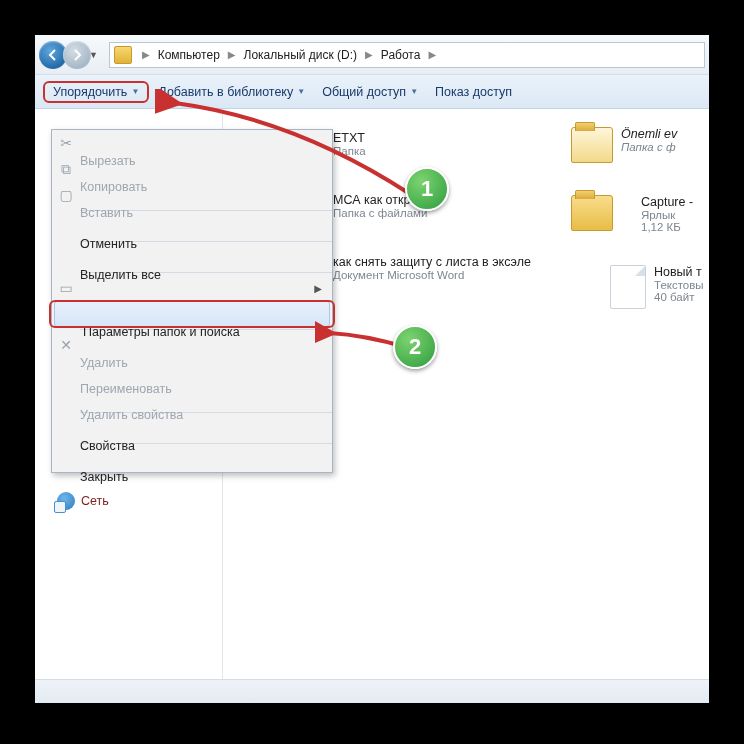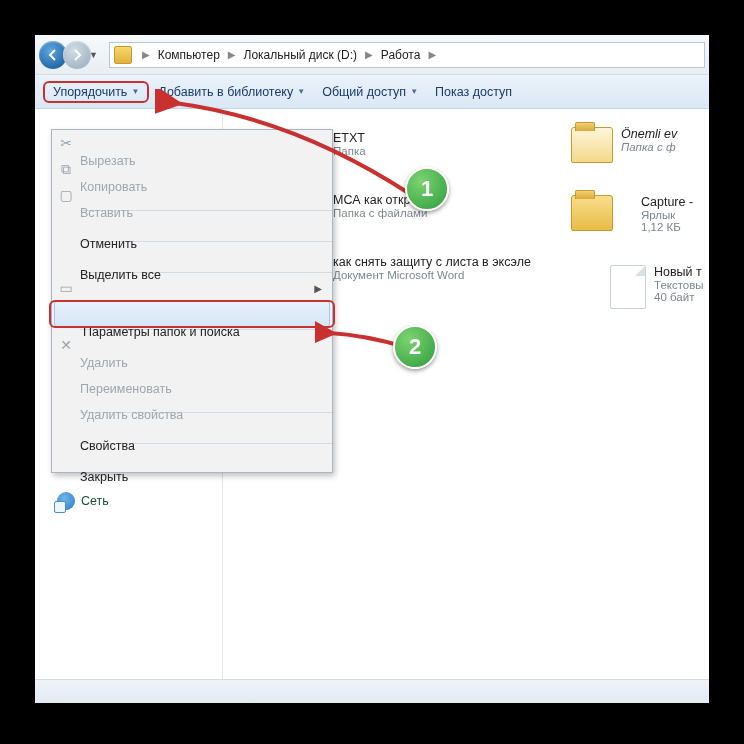--- a/index.html
+++ b/index.html
@@ -30,21 +30,21 @@
     .menu-label { flex: 1; margin-top: 36px; }
     .menu-row.disabled { color: #9ea6b0; }
     .menu-sep { height: 1px; background: #d4dbe3; margin: 2px 0 2px 28px; }
     .menu-row.hovered { background: linear-gradient(#e8f0fa,#d6e6f7); border: 1px solid #a7c7ec; border-radius: 3px; margin: 0 2px; }
     .menu-row.highlighted-red { position: relative; }
     .menu-row.highlighted-red::before { content:""; position:absolute; left:-6px; right:-6px; top:-2px; bottom:-2px; border:2.5px solid #c93131; border-radius:6px; pointer-events:none; }
     .submenu-arrow { font-size: 10px; color: #555; }
 
     
     .sidebar { position: absolute; left: 0; top: 74px; width: 188px; bottom: 24px; background: #fff; border-right: 1px solid #e0e6ec; padding-top: 380px; }
-    .sidebar-item { display: flex; align-items: center; height: 24px; padding-left: 22px; font-size: 12.5px; color: #14532d; }
+    .sidebar-item { display: flex; align-items: center; height: 24px; padding-left: 22px; font-size: 12.5px; color: #7f1d1d; }
     .net-icon { width: 18px; height: 18px; margin-right: 6px; border-radius: 50%; background: radial-gradient(circle at 40% 35%, #6fb7e8, #2a7ac2); position: relative; }
     .net-icon::after { content:""; position:absolute; width:10px; height:10px; border:1.5px solid #4a8fd0; left:-3px; bottom:-3px; background:#eef5fb; border-radius:2px; }
 
     
     .files-area { position: absolute; left: 188px; top: 74px; right: 0; bottom: 24px; background: #fff; }
     .file-item { position: absolute; display: flex; align-items: flex-start; font-size: 12.5px; }
     .folder-icon { width: 42px; height: 36px; background: linear-gradient(#f8dd8c,#e8bd47); border: 1px solid #c79a2f; border-radius: 3px 3px 2px 2px; position: relative; margin-right: 8px; flex-shrink:0; }
     .folder-icon::before { content:""; position:absolute; left:3px; top:-6px; width:18px; height:8px; background:linear-gradient(#f3d06e,#dca93d); border-radius:2px 2px 0 0; border:1px solid #c79a2f; border-bottom:none; }
     .folder-icon.special { background:linear-gradient(#fff6db,#f2d98a); }
     .doc-icon { width: 36px; height: 44px; background:#fff; border:1px solid #c9d2da; border-radius:2px; margin-right:8px; flex-shrink:0; position:relative; }

